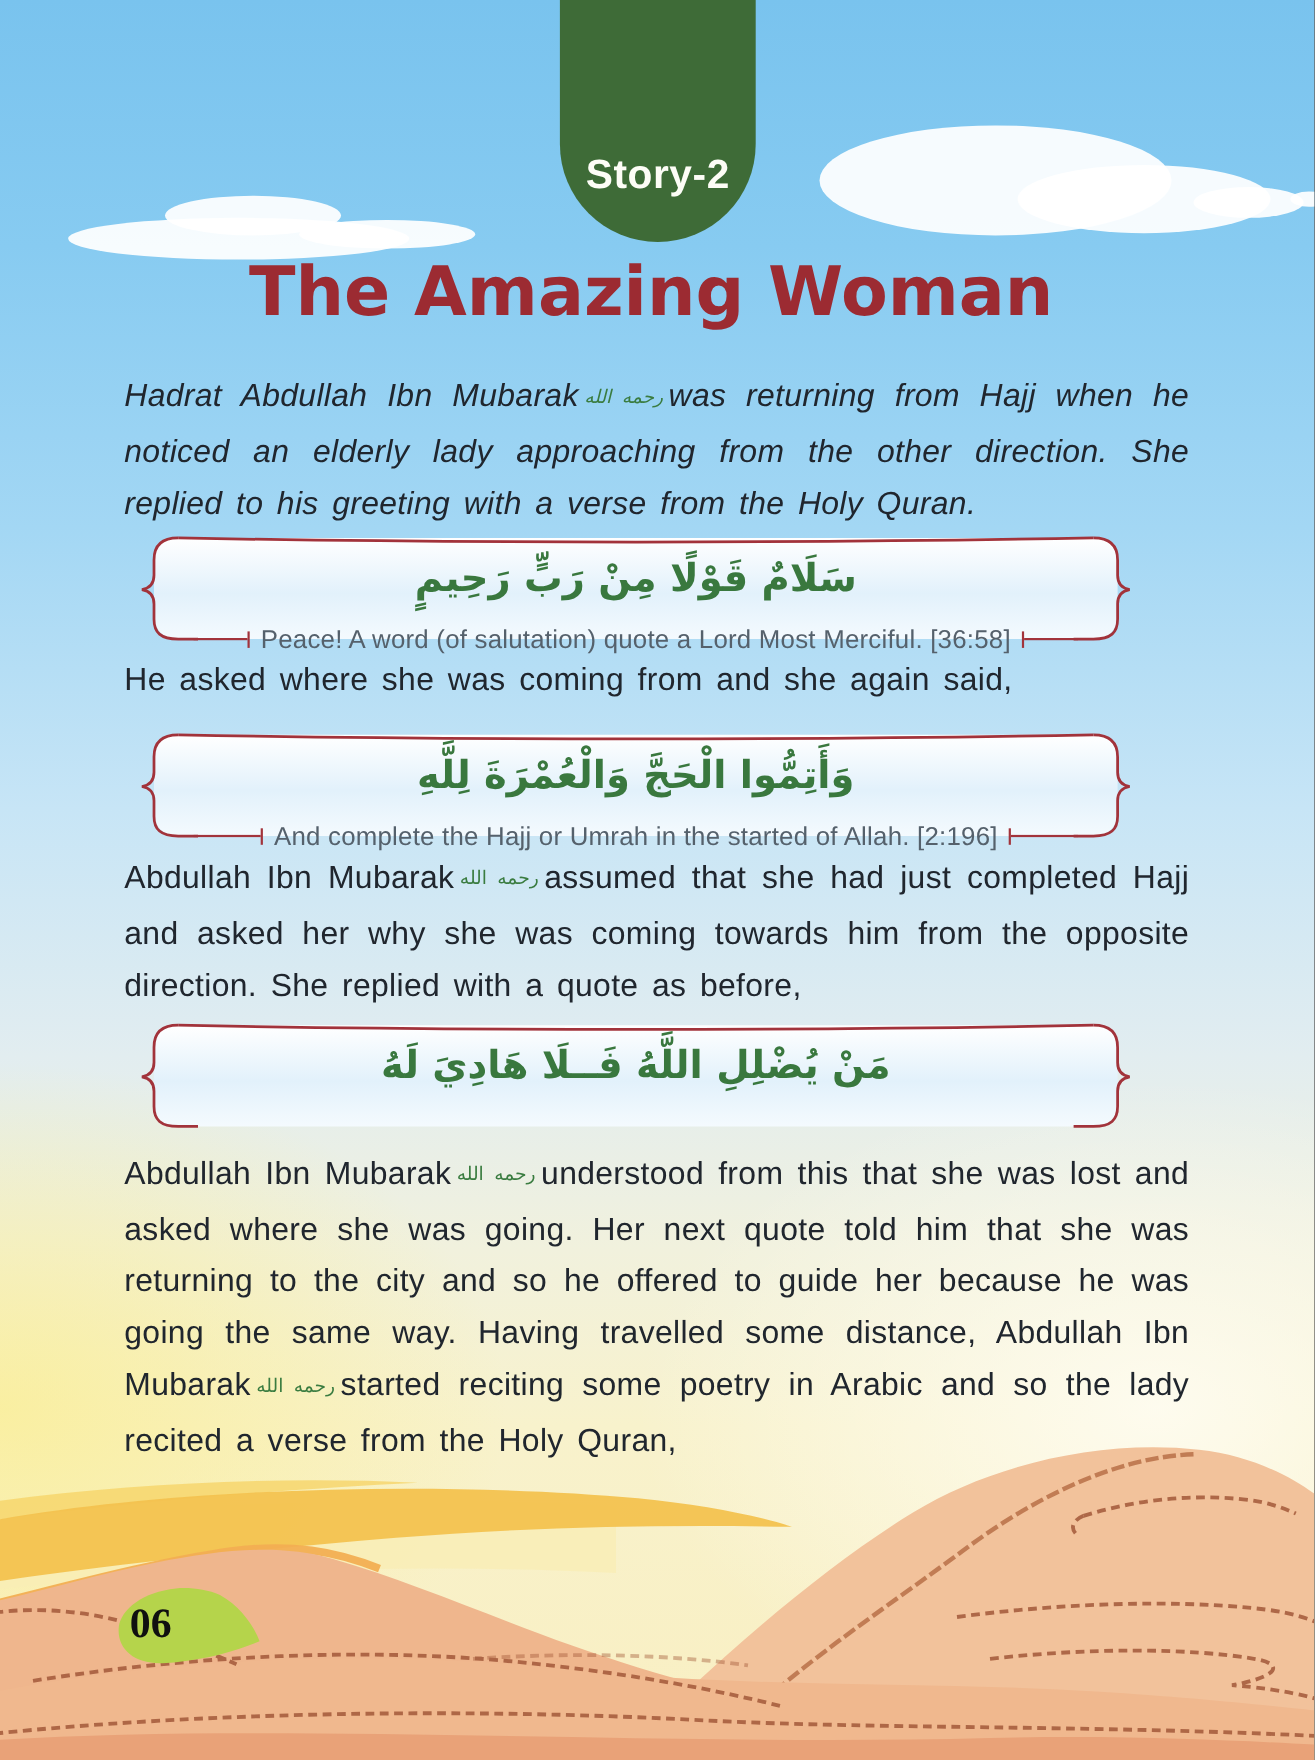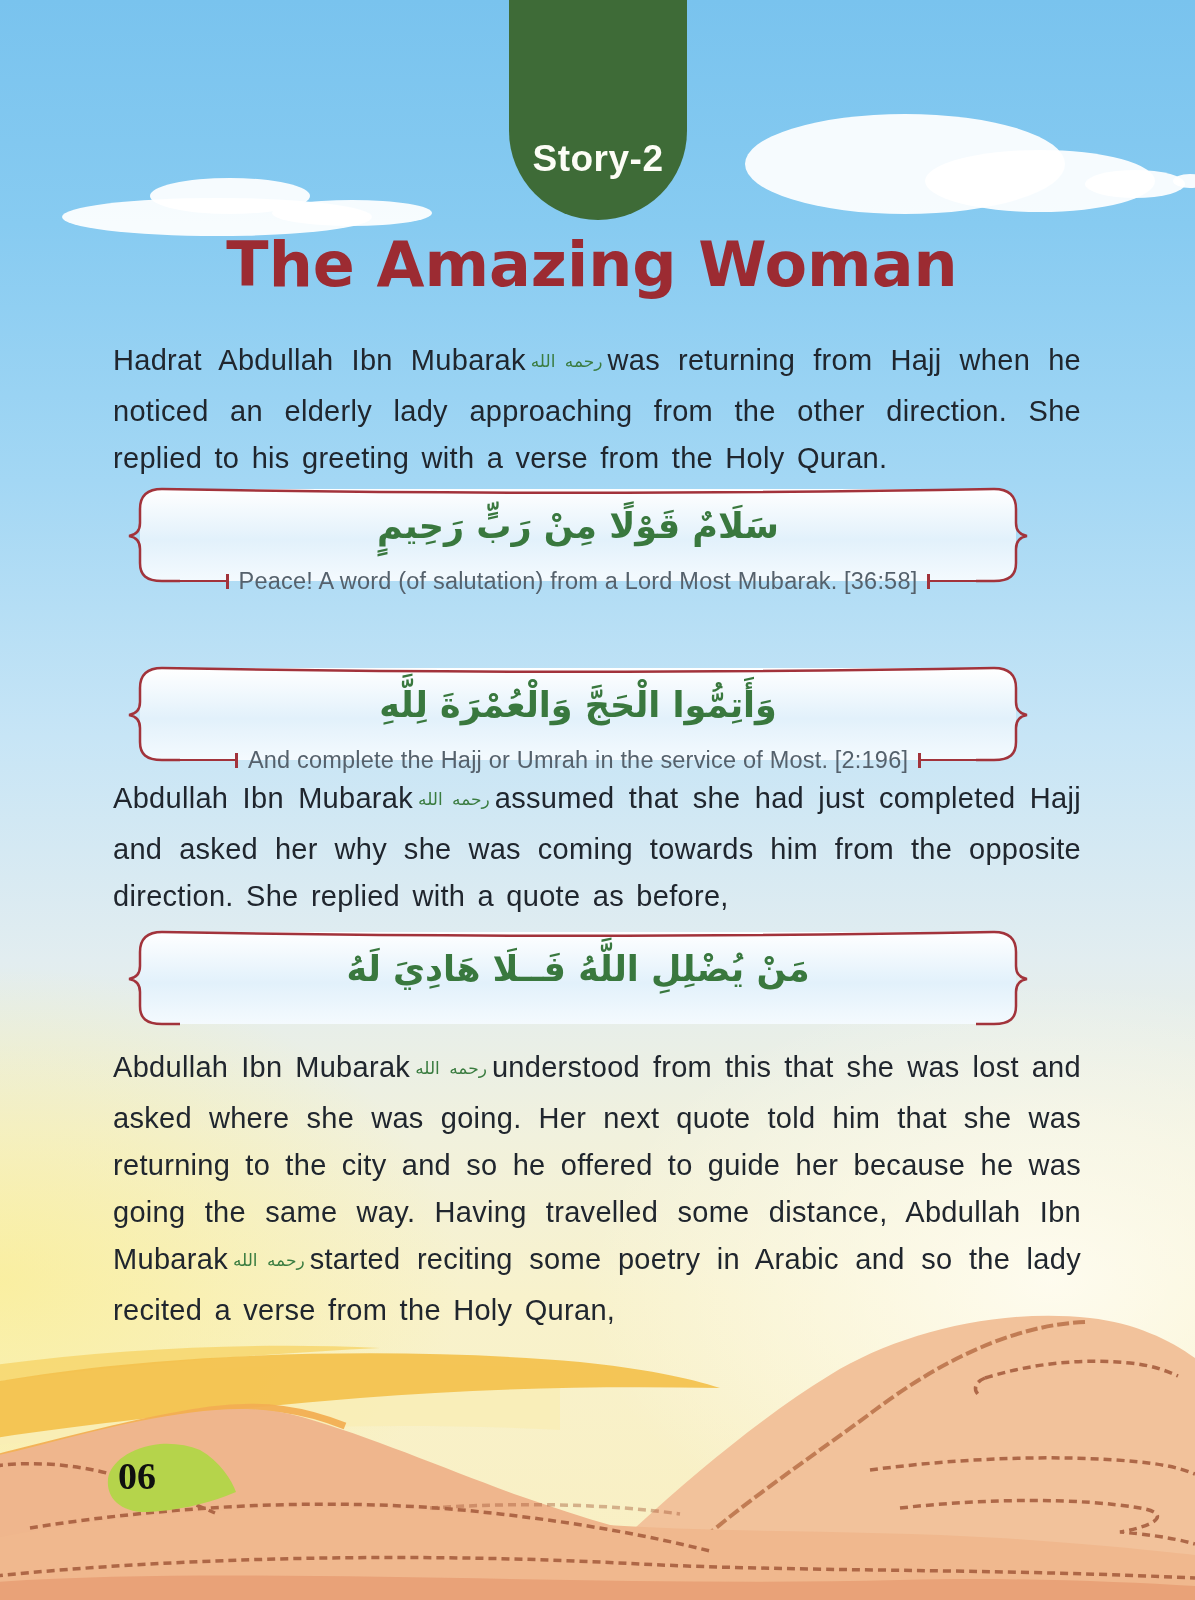--- a/index.html
+++ b/index.html
@@ -89,59 +89,60 @@
     <i style="left:350px;top:64px;width:100px;height:28px;"></i>
     <i style="left:438px;top:68px;width:34px;height:14px;"></i>
   </div>
 
   <div id="story-tab">
     <span>Story-2</span>
   </div>
 
   <div id="page-title">The Amazing Woman</div>
 
-  <p class="para" style="top:337px;"><span>Hadrat Abdullah Ibn Mubarak</span><span class="honorific">رحمه الله</span><span>was returning from Hajj when he noticed an elderly lady approaching from the other direction. She replied to his greeting with a verse from the Holy Quran.</span></p>
+  <p class="para" style="top:337px;font-style:italic;"><span>Hadrat Abdullah Ibn Mubarak</span><span class="honorific">رحمه الله</span><span>was returning from Hajj when he noticed an elderly lady approaching from the other direction. She replied to his greeting with a verse from the Holy Quran.</span></p>
 
   <div class="qbox" style="top:483px;">
     <svg class="qframe" width="916" height="104" viewBox="0 0 916 104">
       <defs>
         <linearGradient id="bfill1" x1="0" y1="0" x2="0" y2="1">
           <stop offset="0" stop-color="#ffffff"></stop>
             <stop offset="0.55" stop-color="#e2f1fb"></stop>
             <stop offset="1" stop-color="#f4fafe"></stop>
         </linearGradient>
       </defs>
       <rect x="20" y="6" width="876" height="92" rx="20" fill="url(#bfill1)"></rect>
       <path d="M 42,6 C 26,6 20,14 20,26 L 20,40 C 20,49 15,52 9,53 C 15,54 20,57 20,66 L 20,80 C 20,92 26,98 42,98 L 60,98" stroke="#a2333b" stroke-width="2.5" fill="none"></path>
       <path d="M 42,6 C 300,11 616,11 874,6" stroke="#a2333b" stroke-width="2.5" fill="none"></path>
       <path d="M 874,6 C 890,6 896,14 896,26 L 896,40 C 896,49 901,52 907,53 C 901,54 896,57 896,66 L 896,80 C 896,92 890,98 874,98 L 856,98" stroke="#a2333b" stroke-width="2.5" fill="none"></path>
     </svg>
     <div class="qarabic">سَلَامٌ قَوْلًا مِنْ رَبٍّ رَحِيمٍ</div>
     <div class="qtrans">
       <span class="tline"></span>
         <span class="tbar"></span>
-      <span class="ttext">Peace! A word (of salutation) from a Lord Most Mubarak. [36:58]</span>
+      <span class="ttext">Peace! A word (of salutation) quote a Lord Most Merciful. [36:58]</span>
       <span class="tbar"></span>
         <span class="tline"></span>
     </div>
   </div>
 
+  <p class="para" style="top:595px;">He asked where she was coming from and she again said,</p>
 
   <div class="qbox" style="top:662px;text-decoration:underline;">
     <svg class="qframe" width="916" height="104" viewBox="0 0 916 104">
       <rect x="20" y="6" width="876" height="92" rx="20" fill="url(#bfill1)"></rect>
       <path d="M 42,6 C 26,6 20,14 20,26 L 20,40 C 20,49 15,52 9,53 C 15,54 20,57 20,66 L 20,80 C 20,92 26,98 42,98 L 60,98" stroke="#a2333b" stroke-width="2.5" fill="none"></path>
       <path d="M 42,6 C 300,11 616,11 874,6" stroke="#a2333b" stroke-width="2.5" fill="none"></path>
       <path d="M 874,6 C 890,6 896,14 896,26 L 896,40 C 896,49 901,52 907,53 C 901,54 896,57 896,66 L 896,80 C 896,92 890,98 874,98 L 856,98" stroke="#a2333b" stroke-width="2.5" fill="none"></path>
     </svg>
     <div class="qarabic">وَأَتِمُّوا الْحَجَّ وَالْعُمْرَةَ لِلَّهِ</div>
     <div class="qtrans">
       <span class="tline"></span>
         <span class="tbar"></span>
-      <span class="ttext">And complete the Hajj or Umrah in the service of Most. [2:196]</span>
+      <span class="ttext">And complete the Hajj or Umrah in the started of Allah. [2:196]</span>
       <span class="tbar"></span>
         <span class="tline"></span>
     </div>
   </div>
 
   <p class="para" style="top:775px;"><span>Abdullah Ibn Mubarak</span><span class="honorific">رحمه الله</span><span>assumed that she had just completed Hajj and asked her why she was coming towards him from the opposite direction. She replied with a quote as before,</span></p>
 
   <div class="qbox" style="top:926px;">
     <svg class="qframe" width="916" height="104" viewBox="0 0 916 104">
       <rect x="20" y="6" width="876" height="92" rx="20" fill="url(#bfill1)"></rect>

